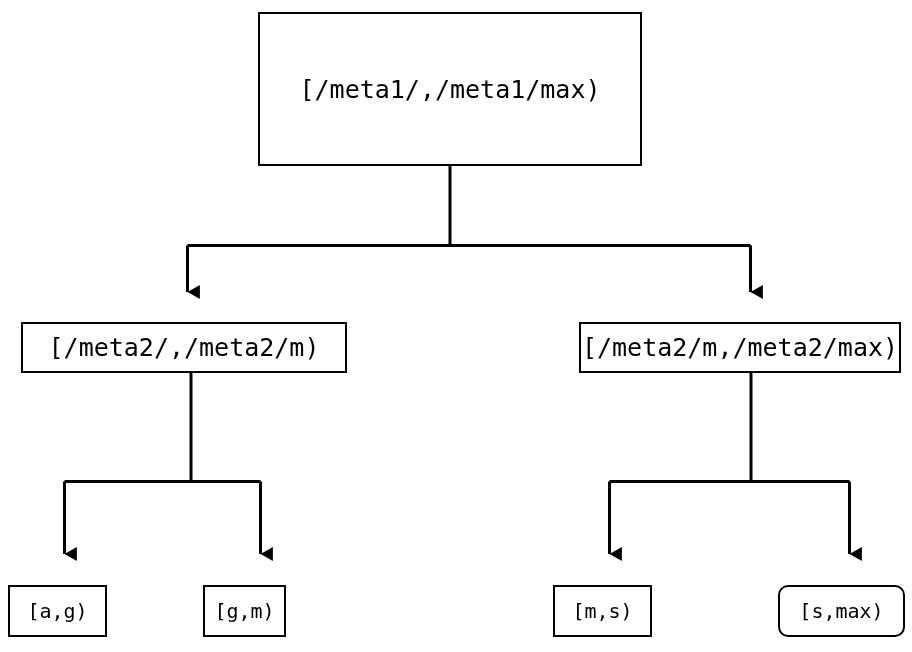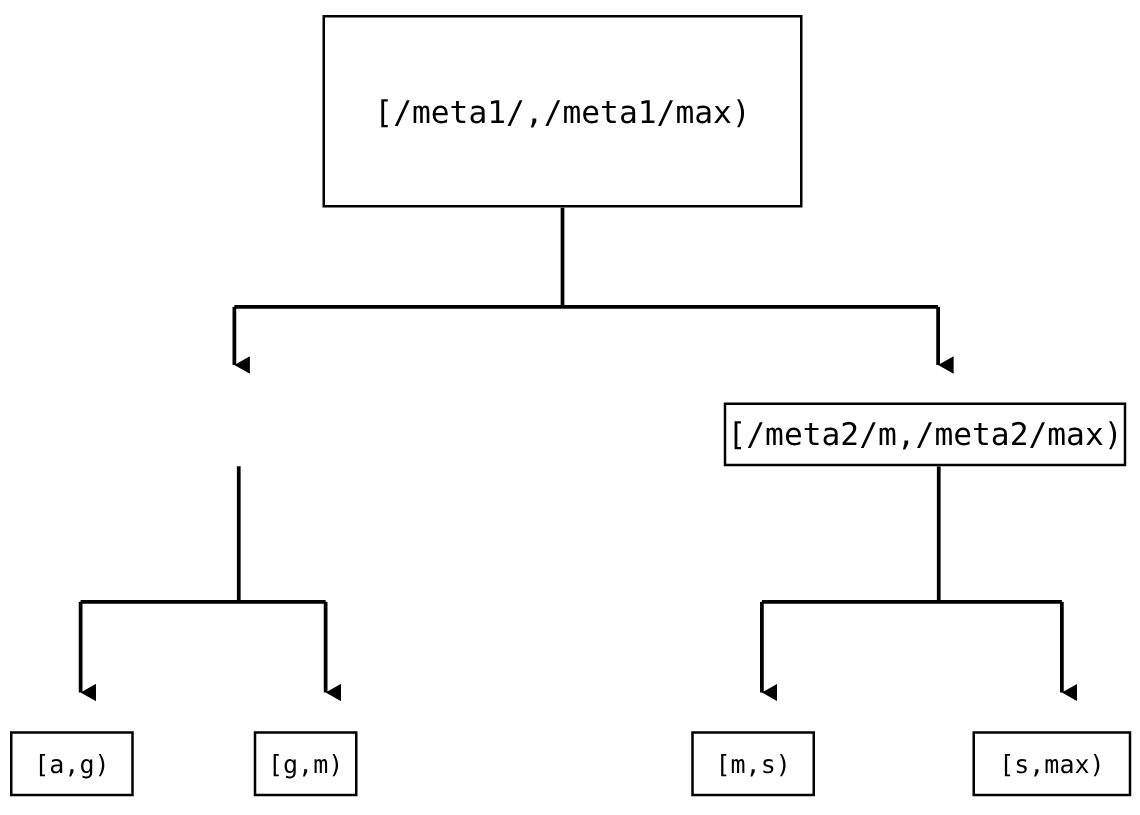--- a/index.html
+++ b/index.html
@@ -78,34 +78,37 @@
       <path d="M 609.5 481.5 L 849.5 481.5"></path>
       <path d="M 609.5 481.5 L 609.5 554" marker-end="url(#arrow-down)"></path>
       <path d="M 849.5 481.5 L 849.5 554" marker-end="url(#arrow-down)"></path>
     </g>
   </svg>
 
   <div class="node-box node-root" style="left:258px; top:12px; width:384px; height:154px;">
     <span class="node-label">[/meta1/,/meta1/max)</span>
   </div>
 
+  <div class="node-box node-mid" style="left:21px; top:322px; width:326px; height:51px;">
+    <span class="node-label">[/meta2/,/meta2/m)</span>
+  </div>
 
   <div class="node-box node-mid" style="left:579px; top:322px; width:322px; height:51px;">
     <span class="node-label">[/meta2/m,/meta2/max)</span>
   </div>
 
   <div class="node-box node-leaf" style="left:8px; top:585px; width:99px; height:52px;">
     <span class="node-label">[a,g)</span>
   </div>
 
   <div class="node-box node-leaf" style="left:203px; top:585px; width:83px; height:52px;">
     <span class="node-label">[g,m)</span>
   </div>
 
   <div class="node-box node-leaf" style="left:553px; top:585px; width:99px; height:52px;">
     <span class="node-label">[m,s)</span>
   </div>
 
-  <div class="node-box node-leaf" style="left:778px; top:585px; width:127px; height:52px;">
+  <div class="node-box node-leaf" style="left:778px; top:585px; width:127px; height:52px;border-radius:10px;">
     <span class="node-label">[s,max)</span>
   </div>
 
 </div>
 
 </body></html>

